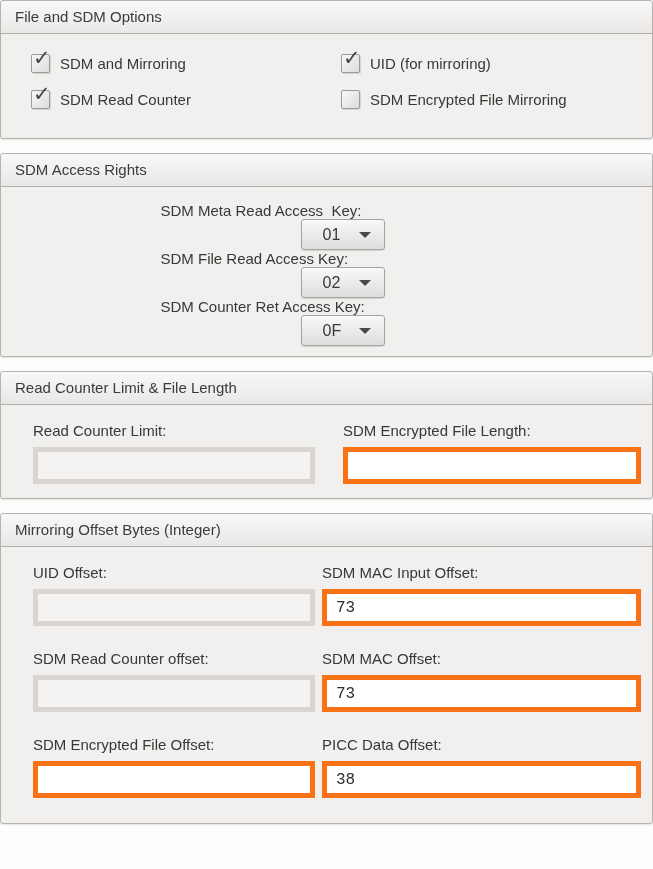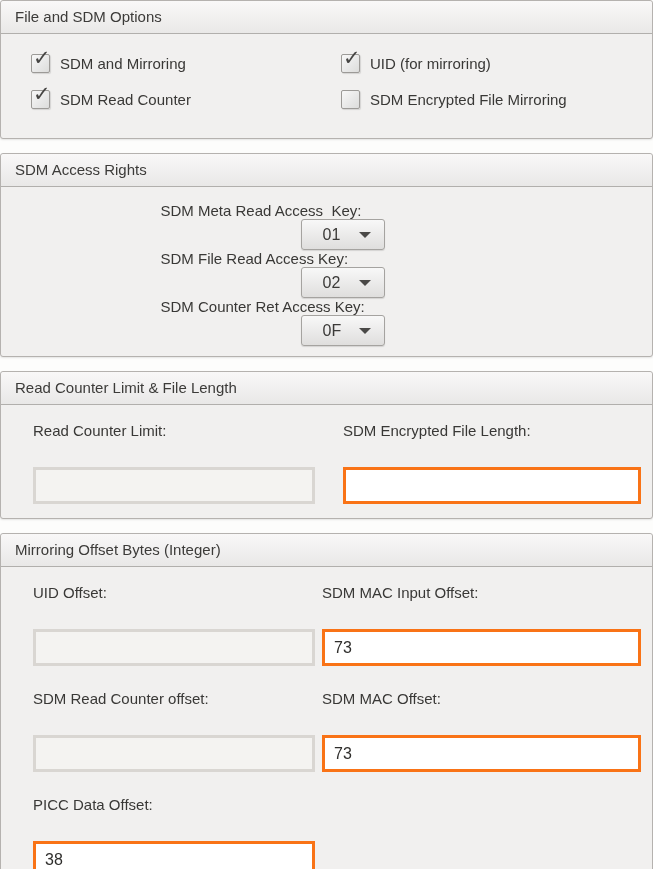--- a/index.html
+++ b/index.html
@@ -88,28 +88,28 @@
     display: grid;
     grid-template-columns: 282px 1fr;
     column-gap: 28px;
     padding: 0 11px 14px 32px;
   }
   .fields-grid.tall { padding-bottom: 25px; gap: 7px; }
   .field { }
   .field-label { margin-top: 17px; font-size: 15px; color: #393836; white-space: nowrap; }
   input.textbox {
     display: block;
-    margin-top: 28px;
+    margin-top: 8px;
     width: 100%;
     height: 37px;
-    border: 3px solid #f97316;
+    border: 5px solid #f97316;
     border-radius: 0;
     background: #ffffff;
     padding: 0 9px;
-    font-family: Liberation Sans, sans-serif;
+    font-family: Liberation Mono, monospace;
     font-size: 16px;
     color: #2f2e2c;
     outline: none;
   }
   input.textbox:disabled {
     background: #f4f3f1;
     border-color: #d9d6d2;
   }
 </style>
 </head>
@@ -218,20 +218,24 @@
       <div class="field">
         <div class="field-label">SDM Read Counter offset:</div>
         <input class="textbox" type="text" disabled="" value="" style="">
       </div>
 
       <div class="field">
         <div class="field-label">SDM MAC Offset:</div>
         <input class="textbox" type="text" value="73" style="">
       </div>
 
+      <div class="field">
+        <div class="field-label">SDM Encrypted File Offset:</div>
+        <input class="textbox" type="text" value="" style="">
+      </div>
 
       <div class="field">
         <div class="field-label">PICC Data Offset:</div>
         <input class="textbox" type="text" value="38" style="">
       </div>
 
     </div>
   </div>
 
 </div>

